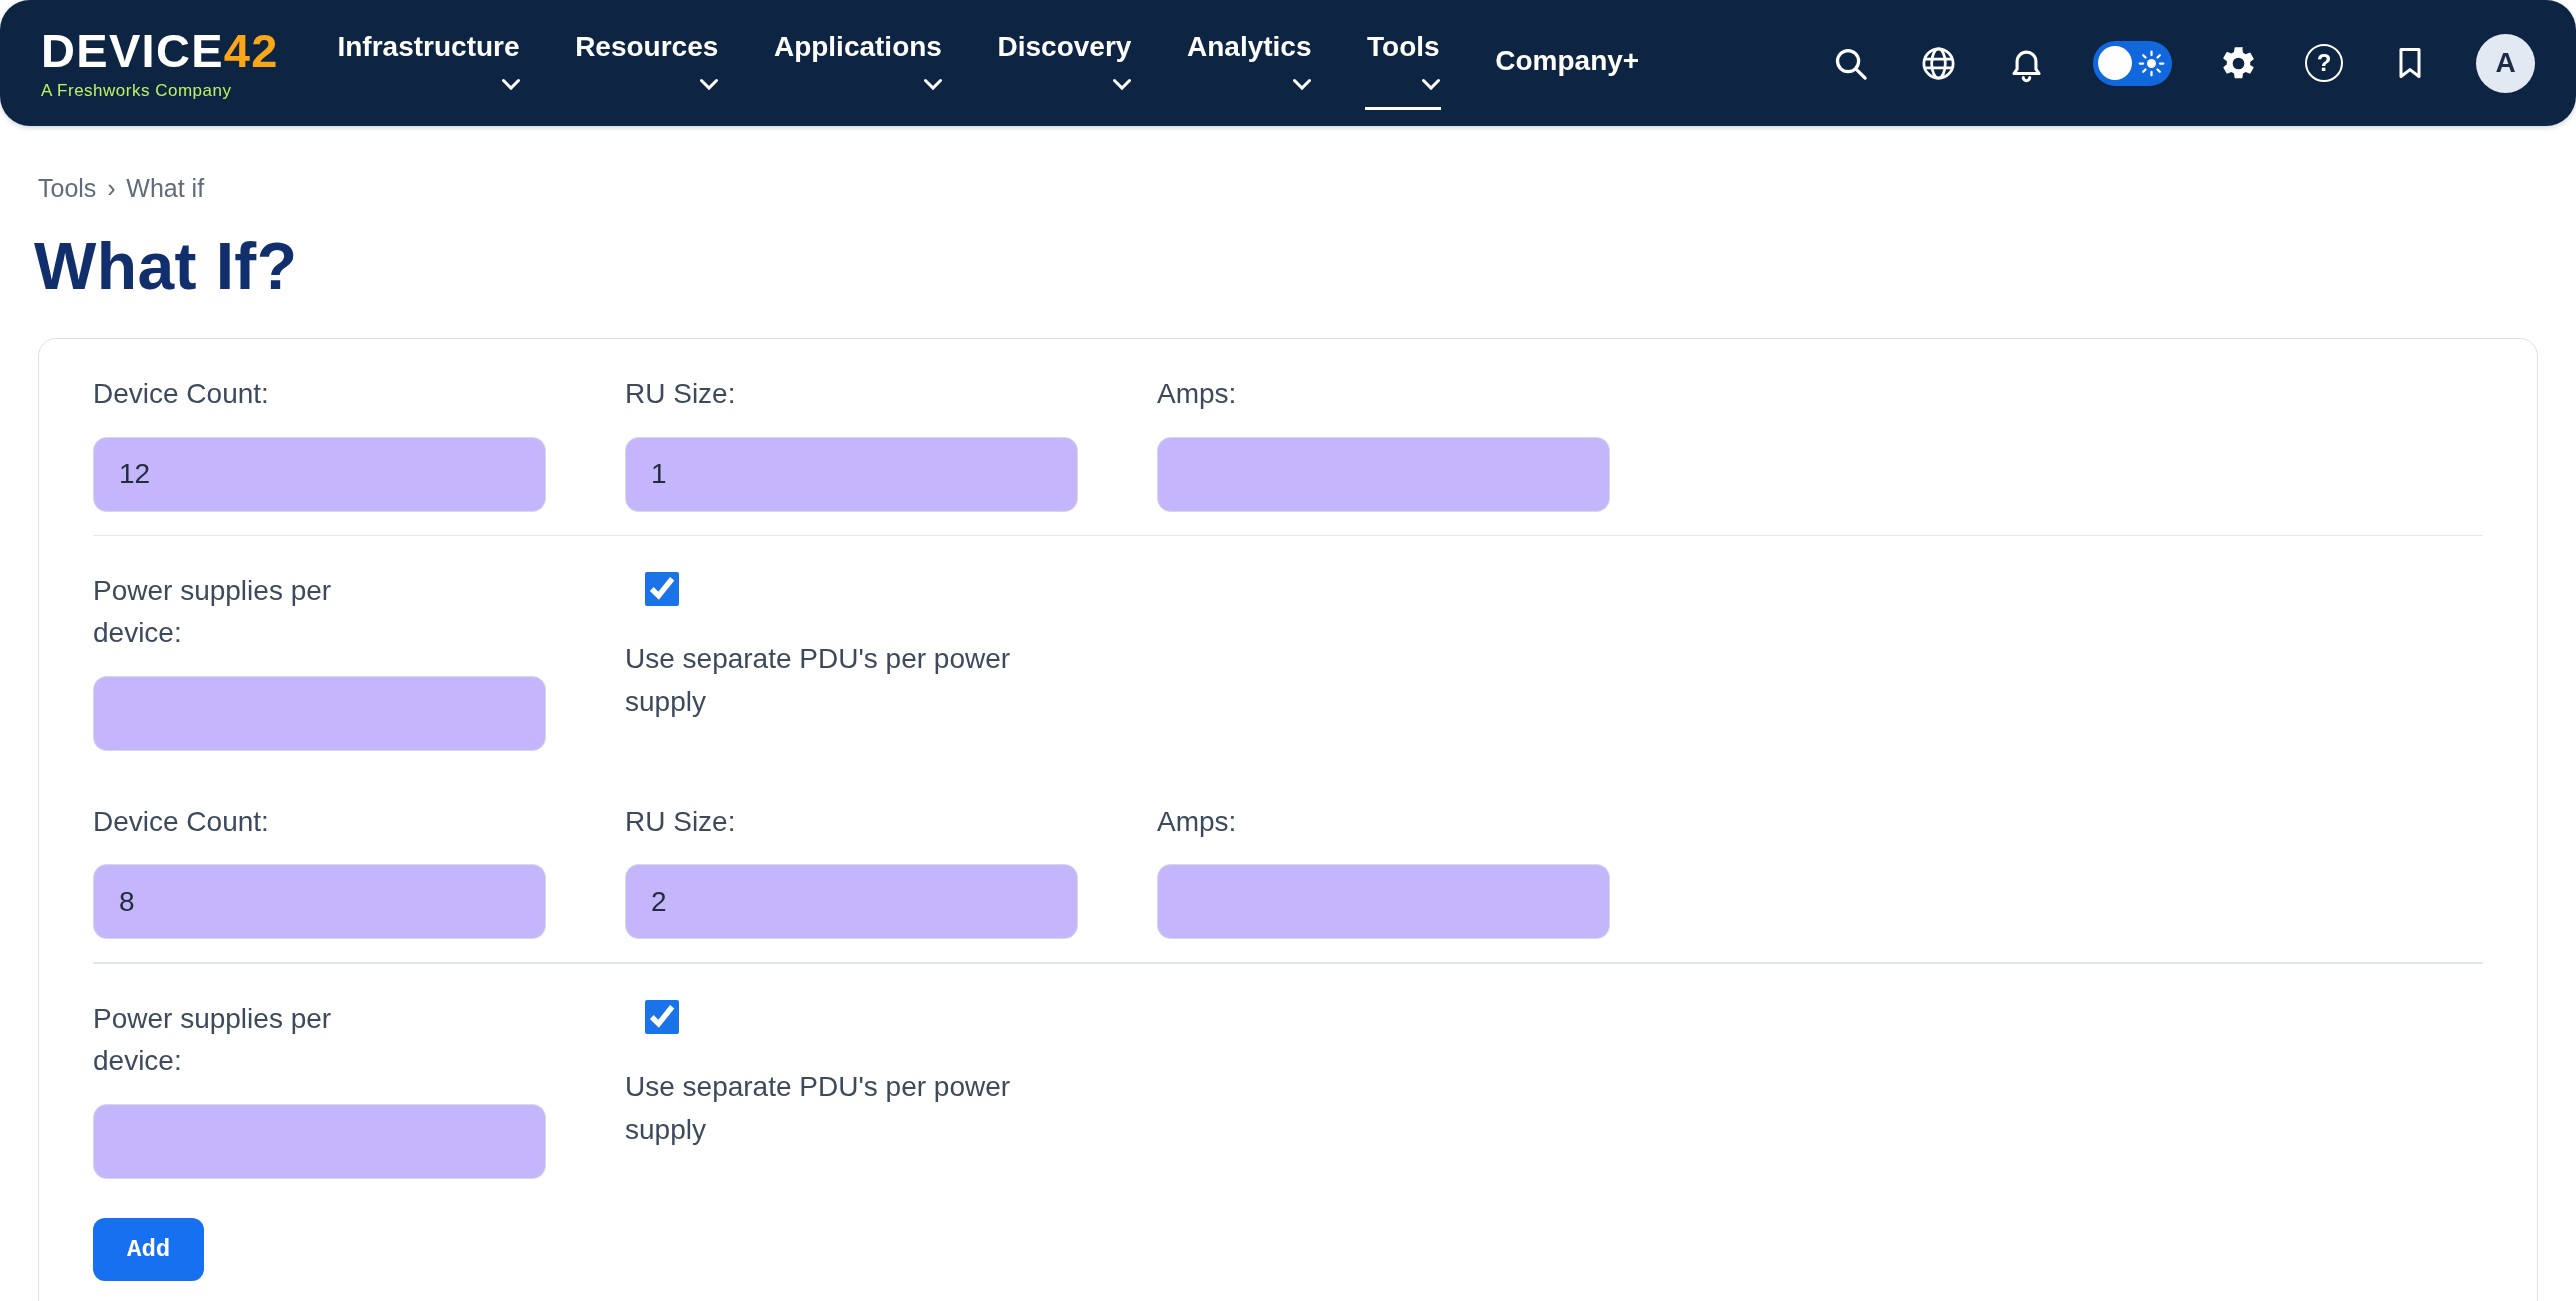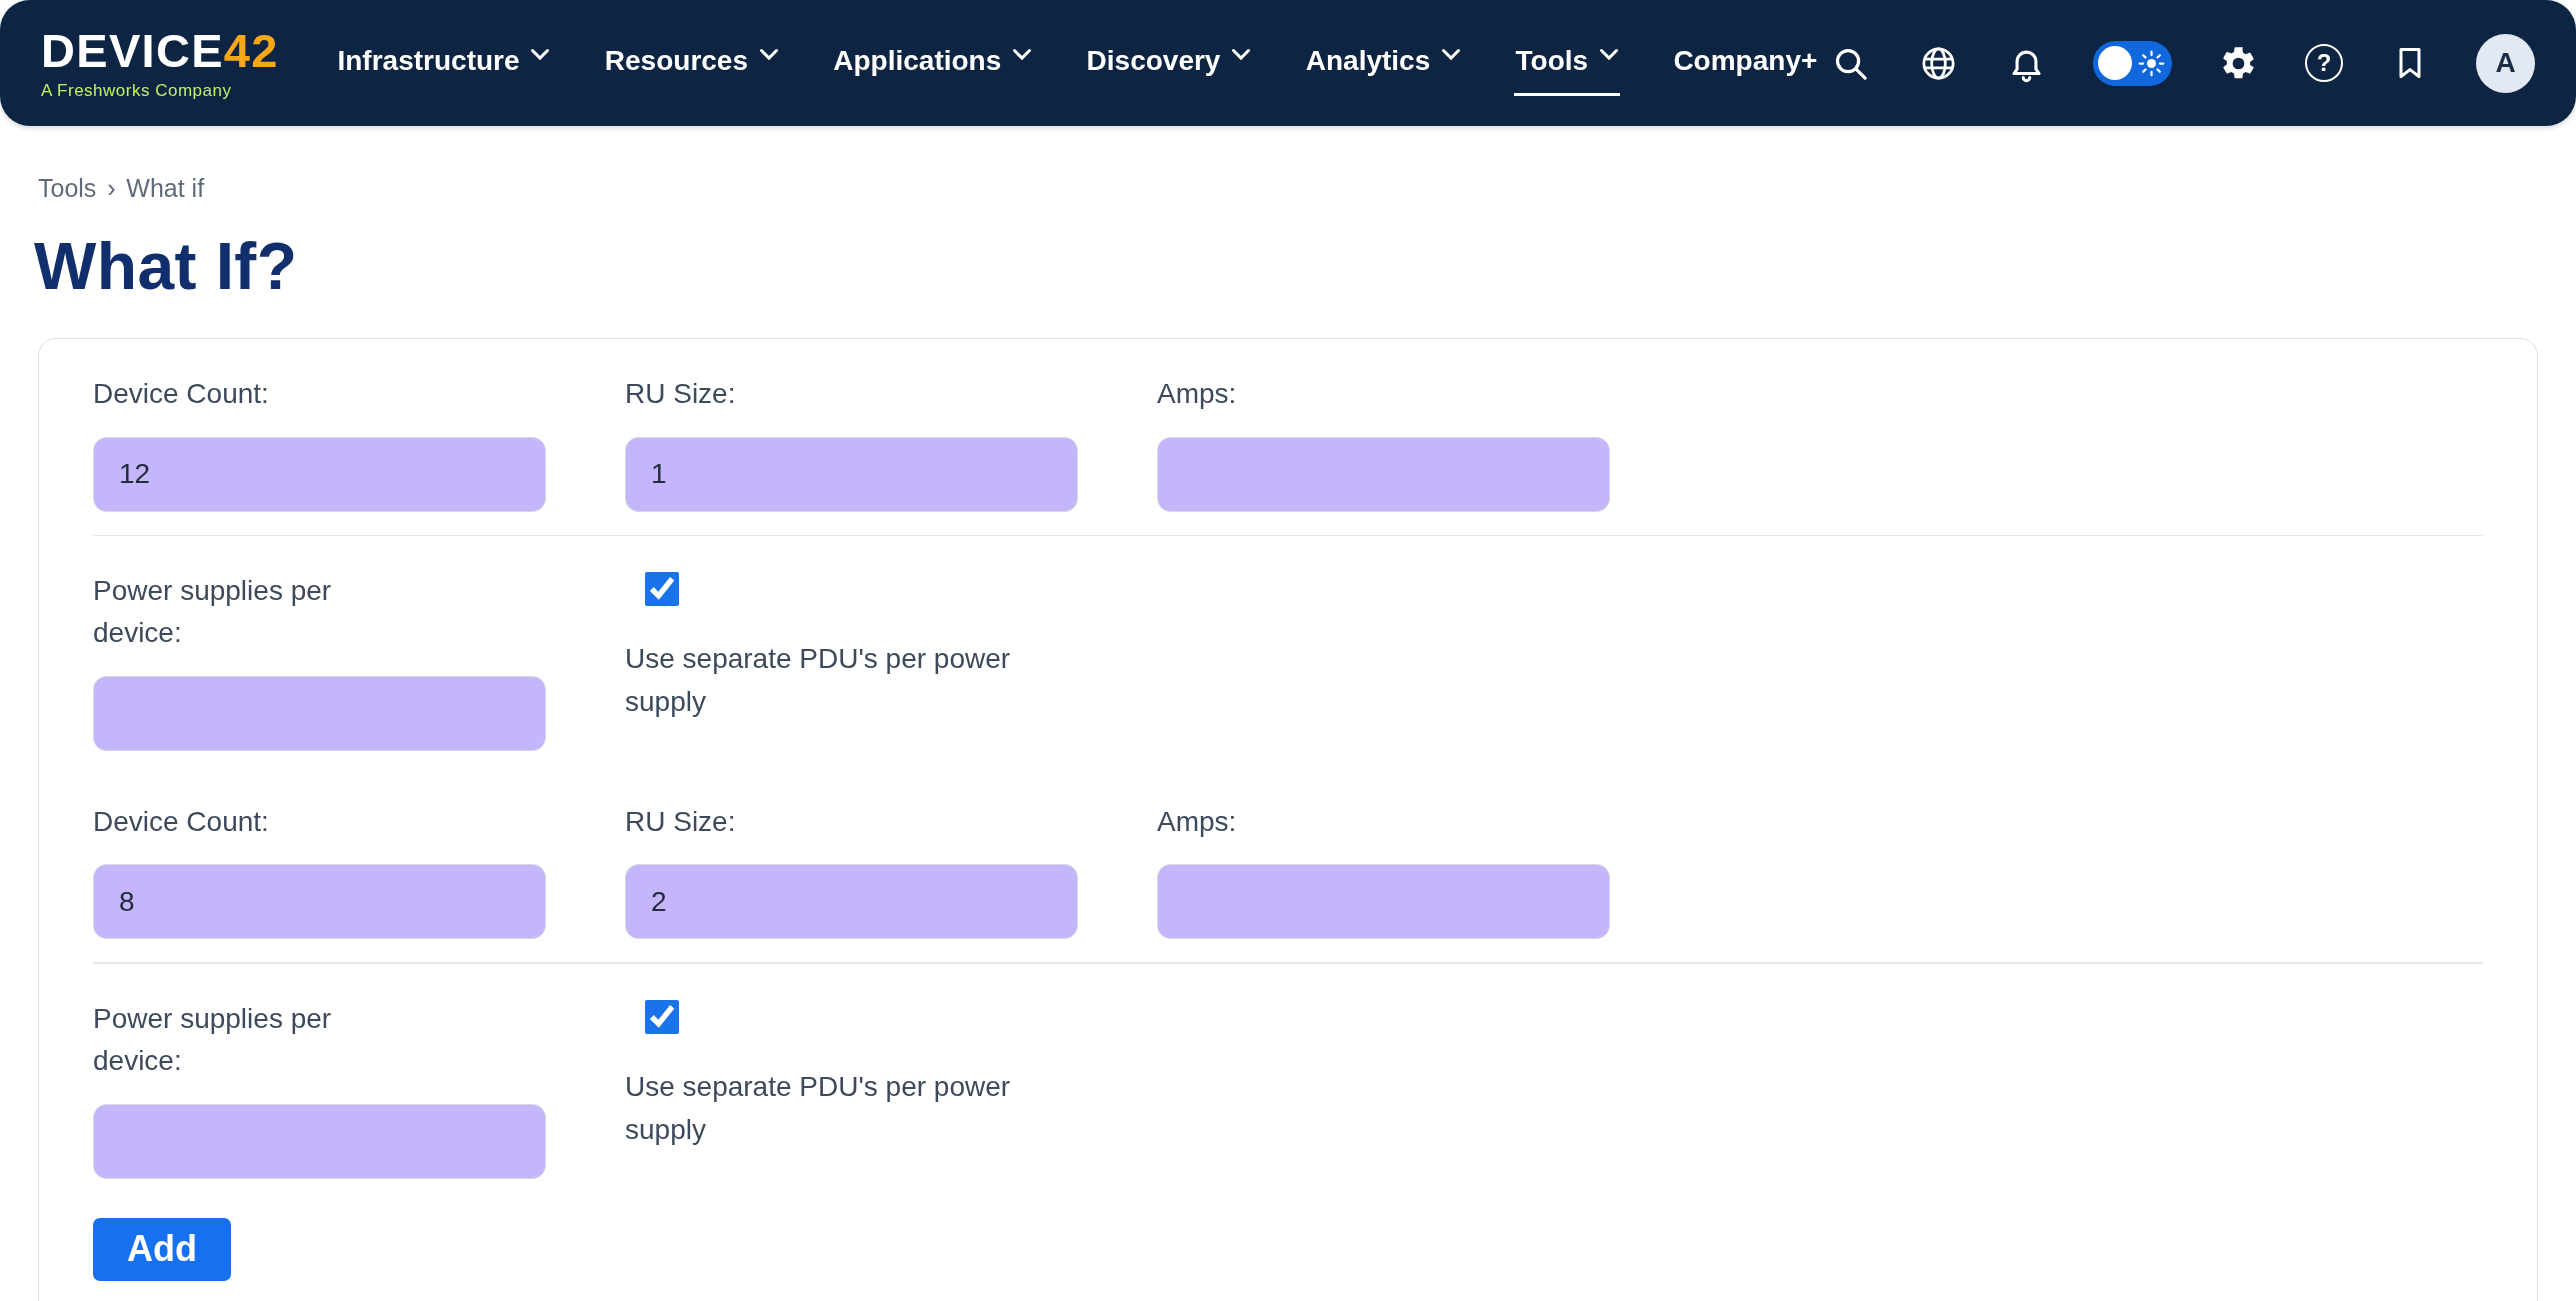--- a/index.html
+++ b/index.html
@@ -20,24 +20,25 @@
     box-shadow: 0 1.8px 5.4px rgba(13,37,67,.18);
     border-radius: 30px;
   }
   .brand { display: flex; flex-direction: column; line-height: 1; cursor: pointer; }
   .brand-name { font-size: 47px; font-weight: 700; color: #fff; letter-spacing: 1.3px; }
   .brand-name .accent { color: #f9a61a; }
   .brand-tagline { font-size: 17px; color: #bef264; margin-top: 8px; letter-spacing: 0.5px; font-weight: 400; }
 
   .nav-menu { display: flex; align-items: center; gap: 52px; margin-left: 57px; height: 100%; }
   .nav-item {
-    display: flex; align-items: flex-start; gap: 11.7px;
+    display: flex; align-items: flex-end; gap: 11.7px;
     color: #ffffff; font-size: 28px; font-weight: 600;
     padding: 14.4px 1.8px 16px; border-bottom: 3.6px solid transparent; cursor: pointer;
     white-space: nowrap;
+    flex-direction: column;
   }
   .nav-item.active { border-bottom-color: #ffffff; }
   .caret { display: inline-flex; margin-top: 3.6px; }
 
   .nav-right { margin-left: auto; display: flex; align-items: center; gap: 45px; }
   .icon-btn { display: flex; align-items: center; justify-content: center; width: 43px; height: 43px; cursor: pointer; }
 
   .toggle {
     width: 79px; height: 45px; border-radius: 22.4px; background: #1068dc;
     display: flex; align-items: center; justify-content: space-between;
@@ -100,22 +101,22 @@
     margin-left: 20px; cursor: pointer;
   }
   .cb-label {
     display: block; margin-top: 28px; font-size: 28px; color: #3d4a5c;
     max-width: 431px; line-height: 1.55; cursor: default;
   }
 
   .add-btn {
     margin-top: 39px; height: 63px; padding: 0 34px;
     background: #1670f0; color: #ffffff;
-    border: none; border-radius: 7px;
-    font-size: 36px; font-weight: 600; font-family: Liberation Sans, sans-serif; cursor: pointer;
+    border: none; border-radius: 12px;
+    font-size: 24px; font-weight: 600; font-family: Liberation Mono, monospace; cursor: pointer;
   }
 </style>
 </head>
 <body>
 
 <header class="navbar">
   <div class="brand">
     <div class="brand-name"><span>DEVICE</span><span class="accent">42</span></div>
     <div class="brand-tagline">A Freshworks Company</div>
   </div>

